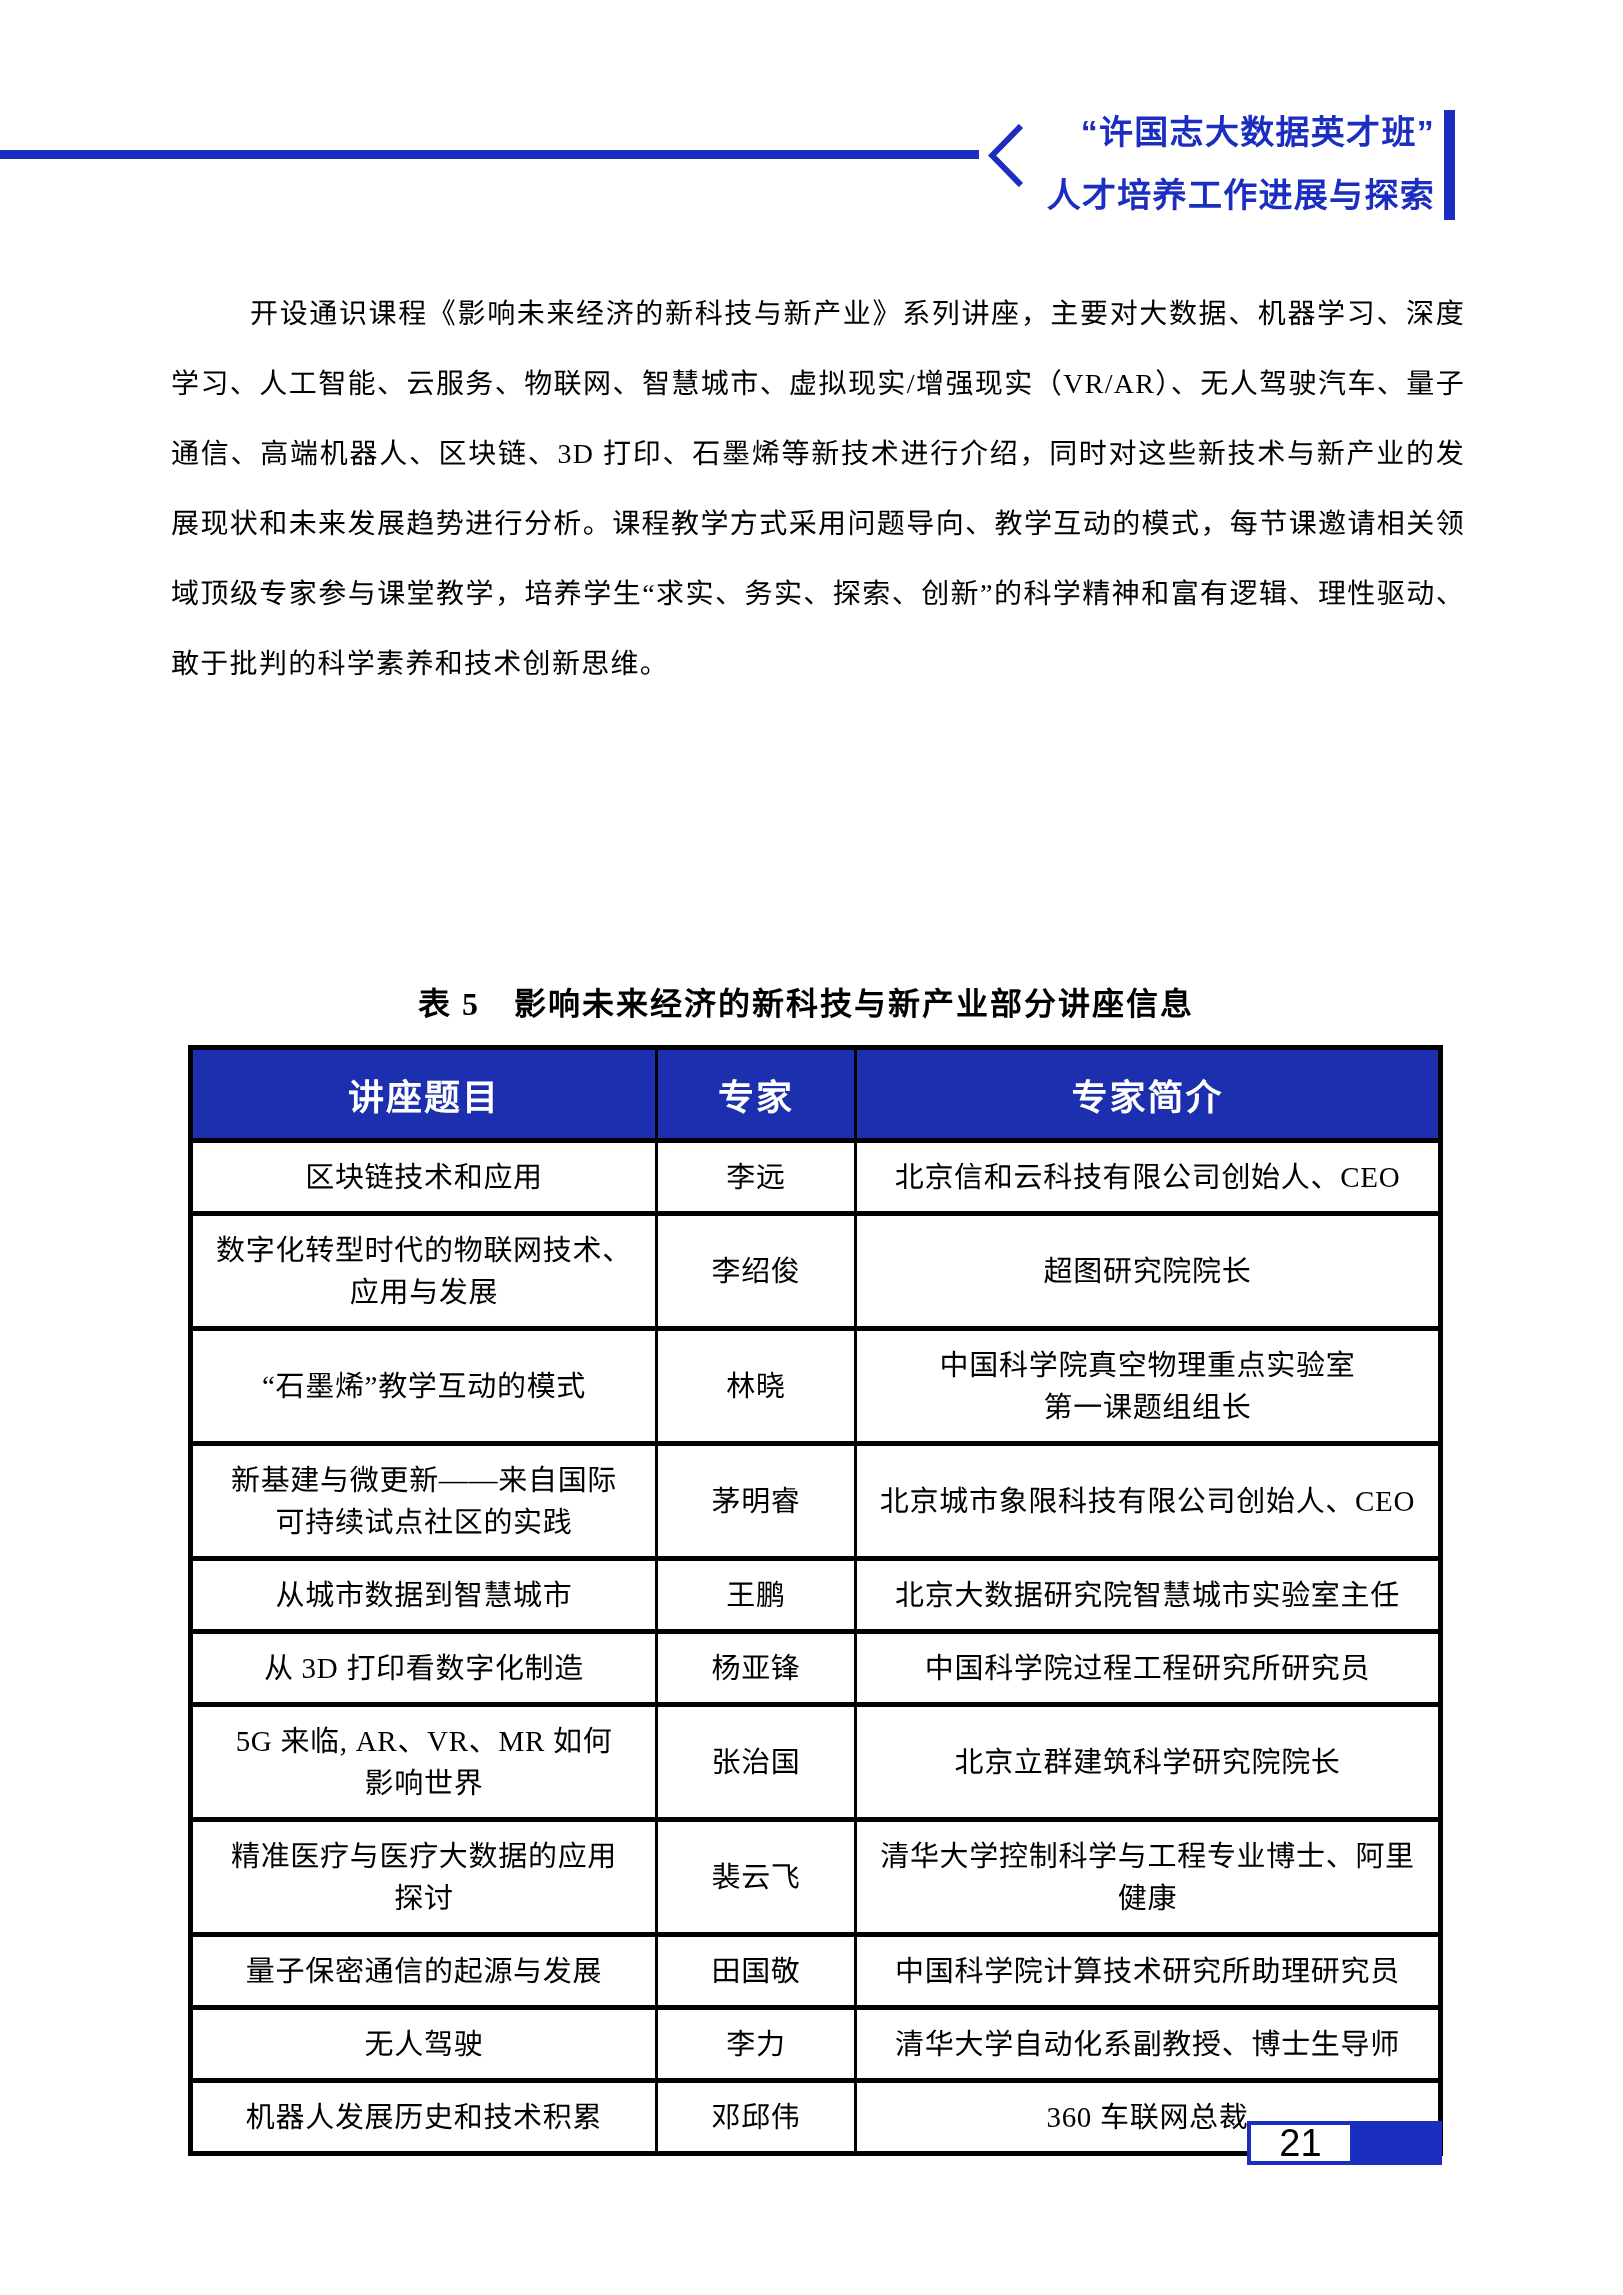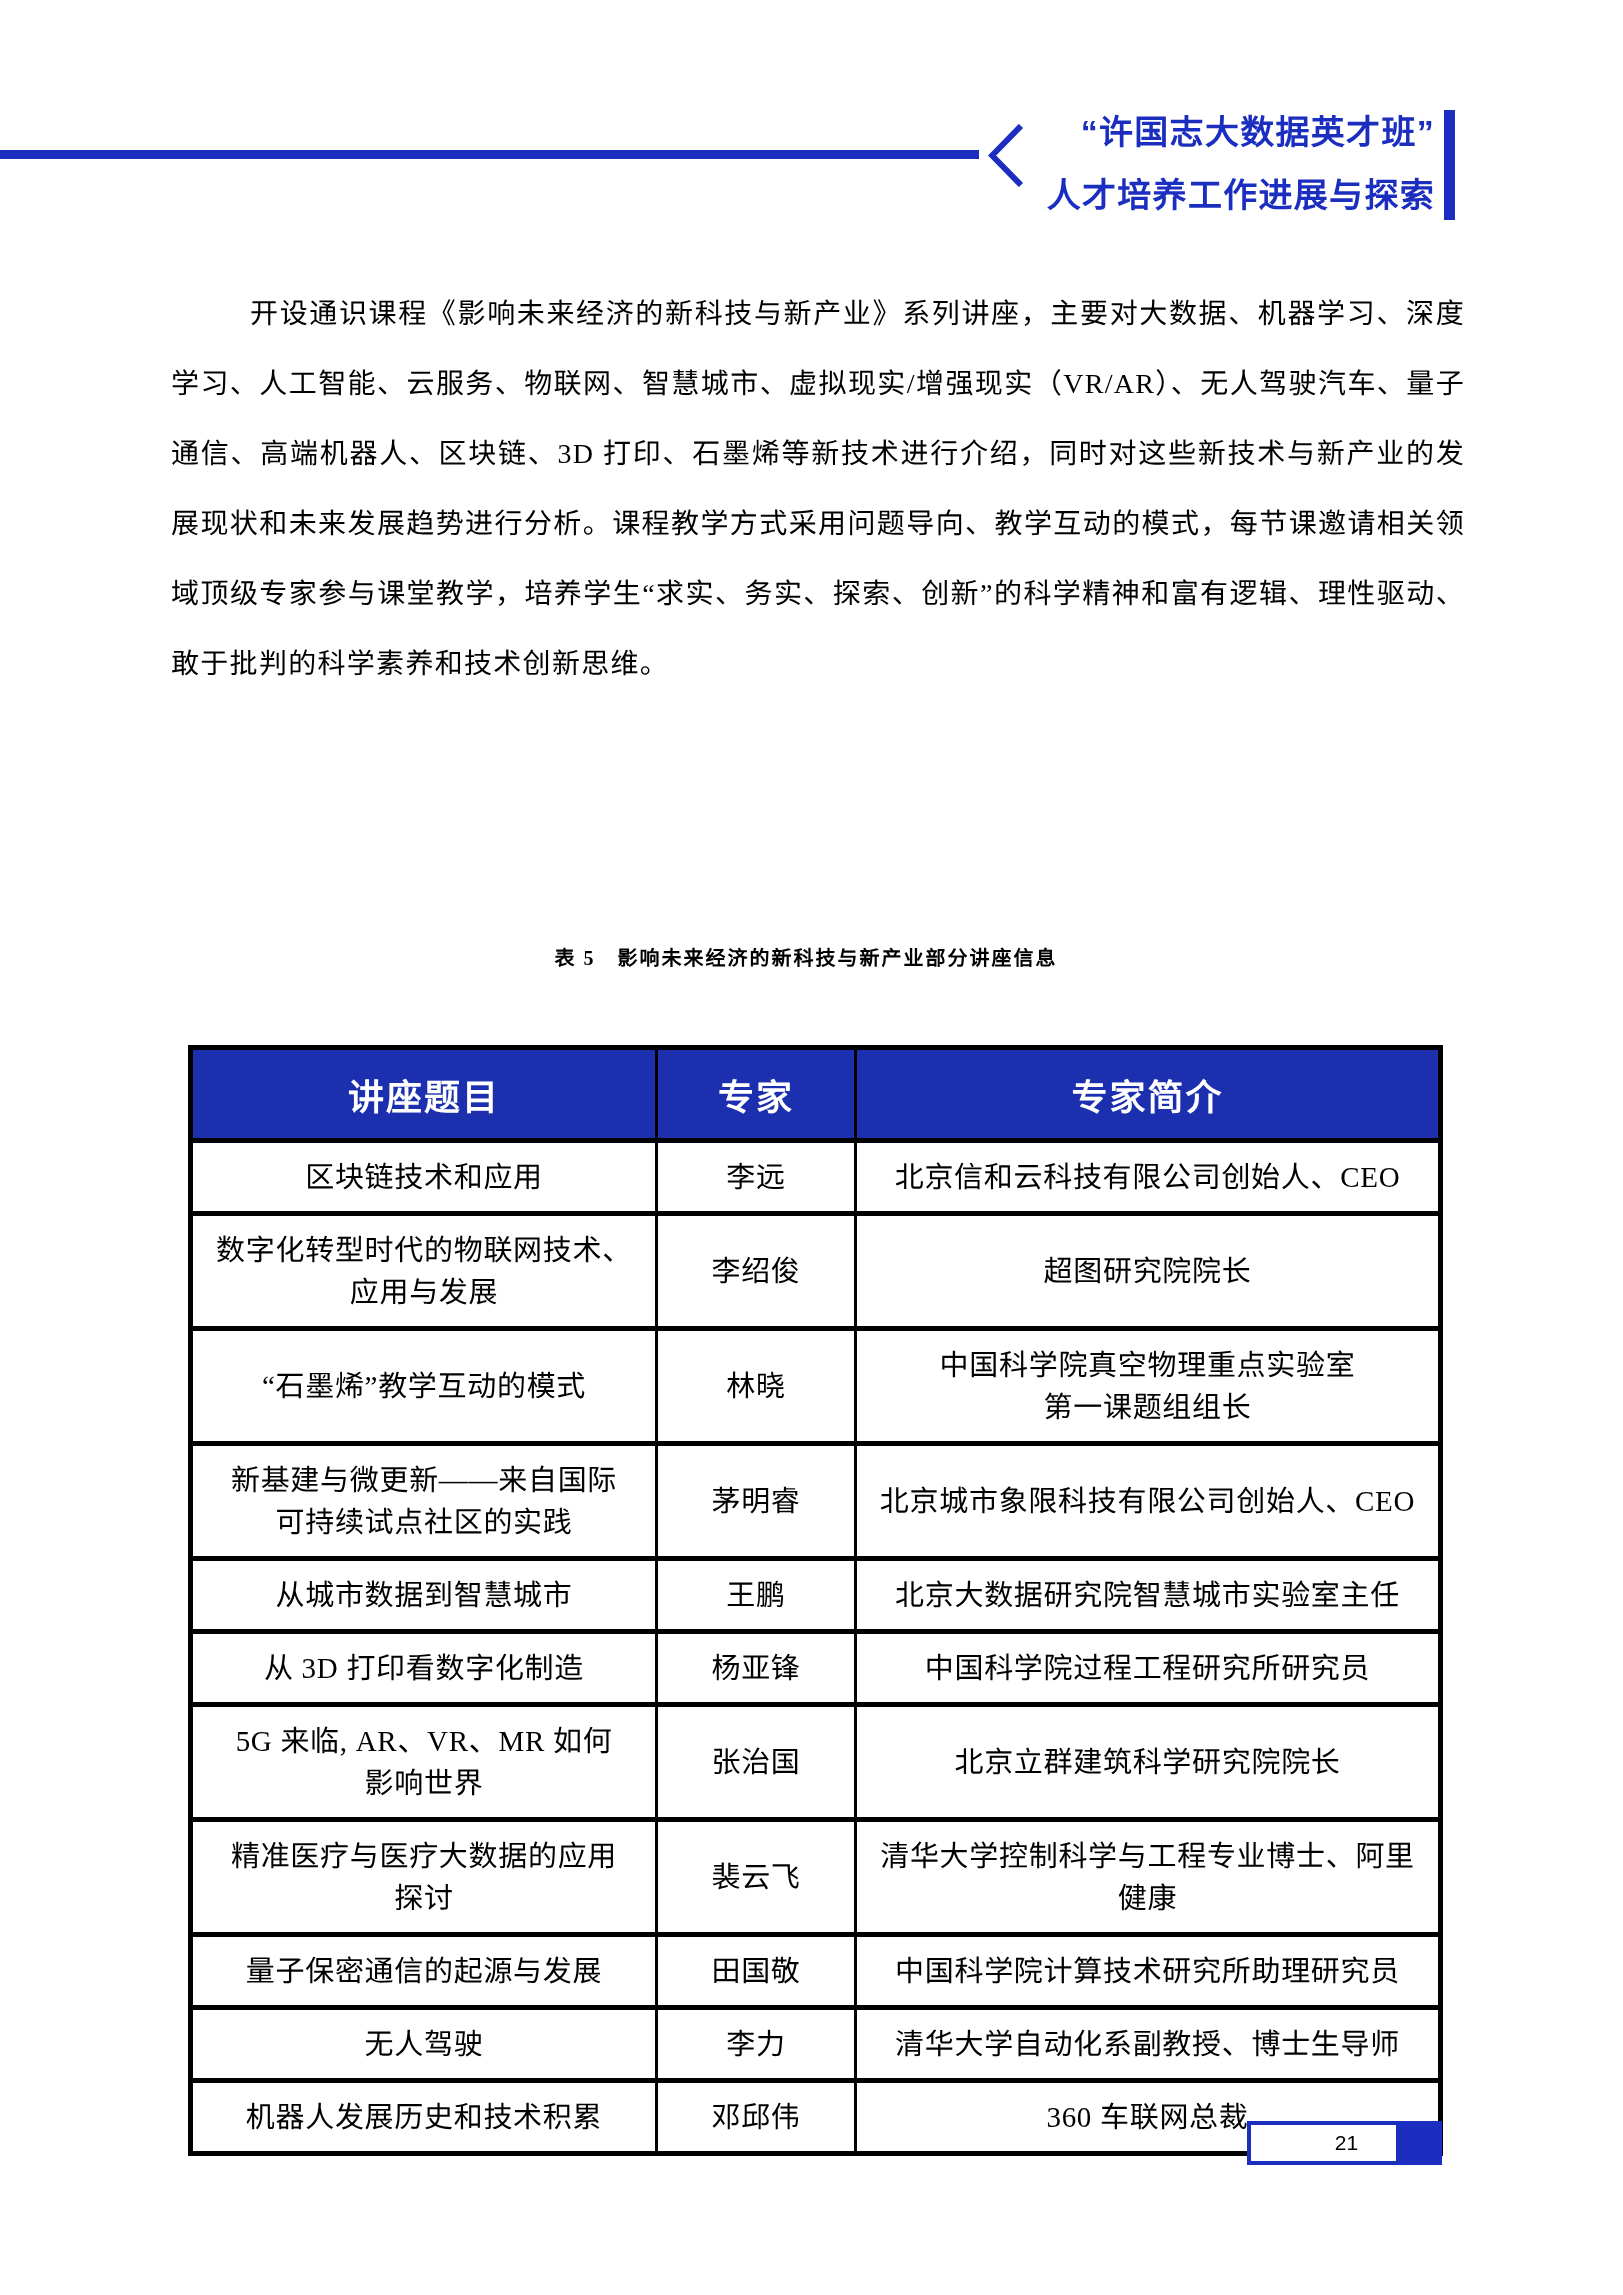--- a/index.html
+++ b/index.html
@@ -46,23 +46,23 @@
     position:absolute;left:159px;top:267px;width:1294px;
     font-size:28px;line-height:70px;
     text-align:justify;text-justify:inter-ideograph;
     text-indent:79px;
     letter-spacing:1.3px;
     margin:12px;
   }
 
   
   .table-title{
-    position:absolute;left:159px;top:942px;width:1294px;
+    position:absolute;left:159px;top:978px;width:1294px;
     text-align:center;
-    font-size:20px;font-weight:700;
+    font-size:32px;font-weight:700;
     letter-spacing:2px;
     margin:0;
   }
 
   
   .table-wrap{
     position:absolute;left:188px;top:1045px;width:1249px;
   }
   table.lecture{
     width:100%;
@@ -99,21 +99,21 @@
     position:absolute;left:1247px;top:2121px;width:195px;height:44px;
     border:4.6px solid var(--accent);
     box-sizing:border-box;
     display:flex;
   }
   .footer-num{
     flex:0 0 99px;
     background:#ffffff;
     display:flex;align-items:center;justify-content:center;
     font-family:"Liberation Sans","DejaVu Sans",sans-serif;
-    font-size:21px;color:#000;padding-left:46px;
+    font-size:38px;color:#000;
   }
   .footer-fill{
     flex:1 1 auto;
     background:var(--accent);
   }
 </style>
 </head>
 <body>
 
 <div class="header-rule"></div>

